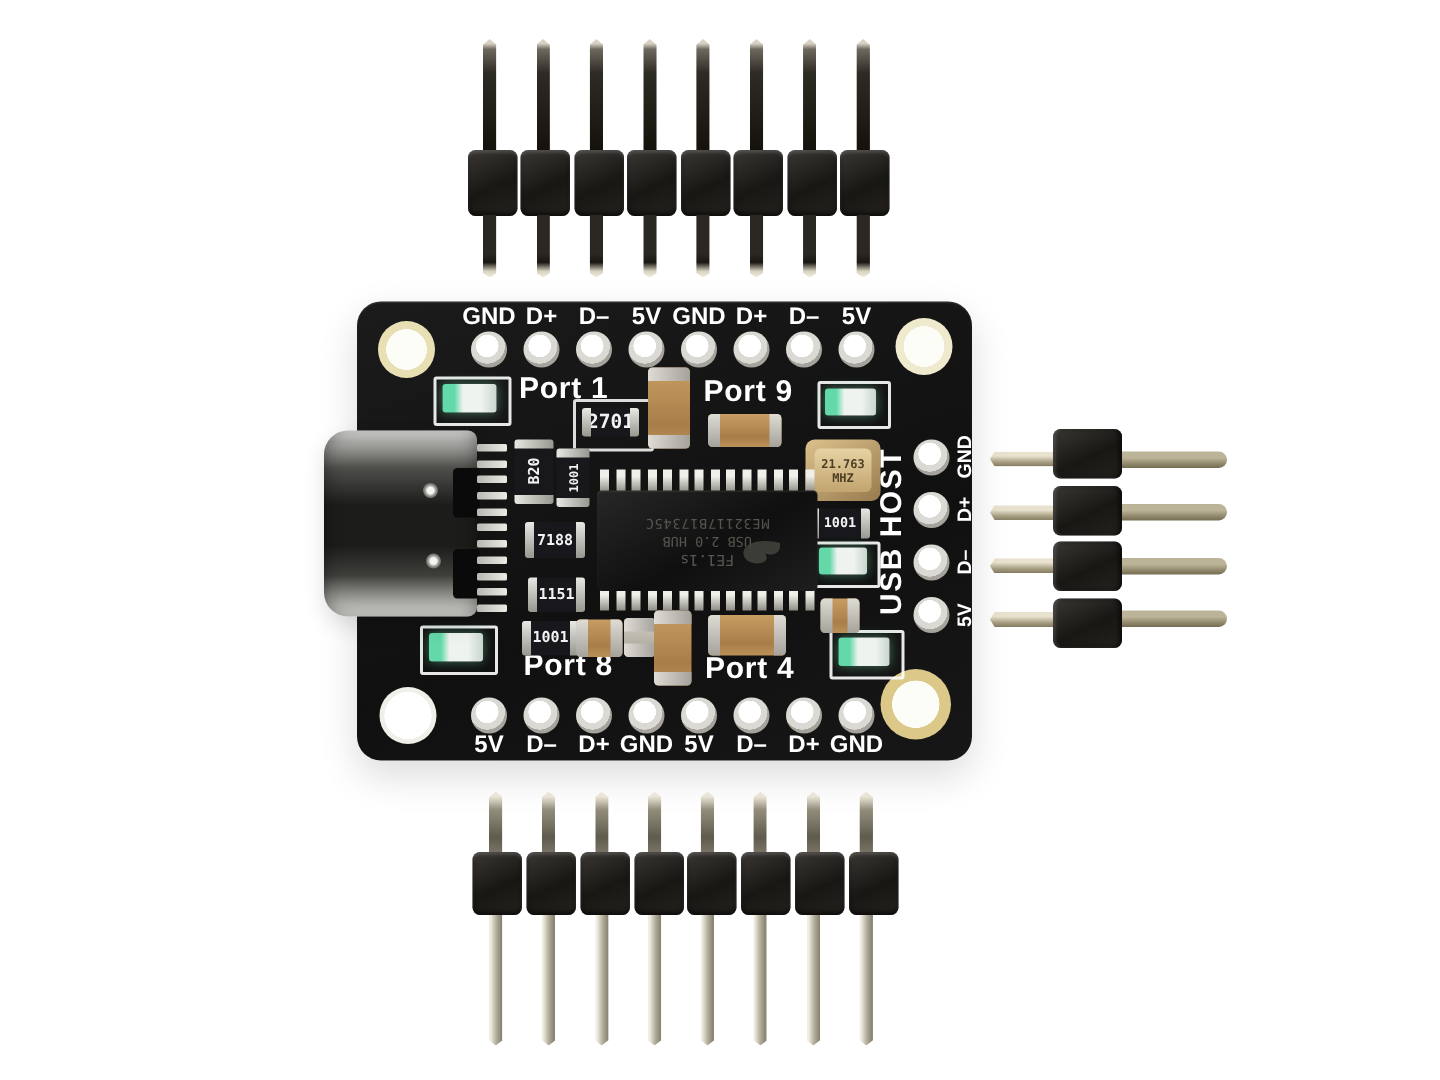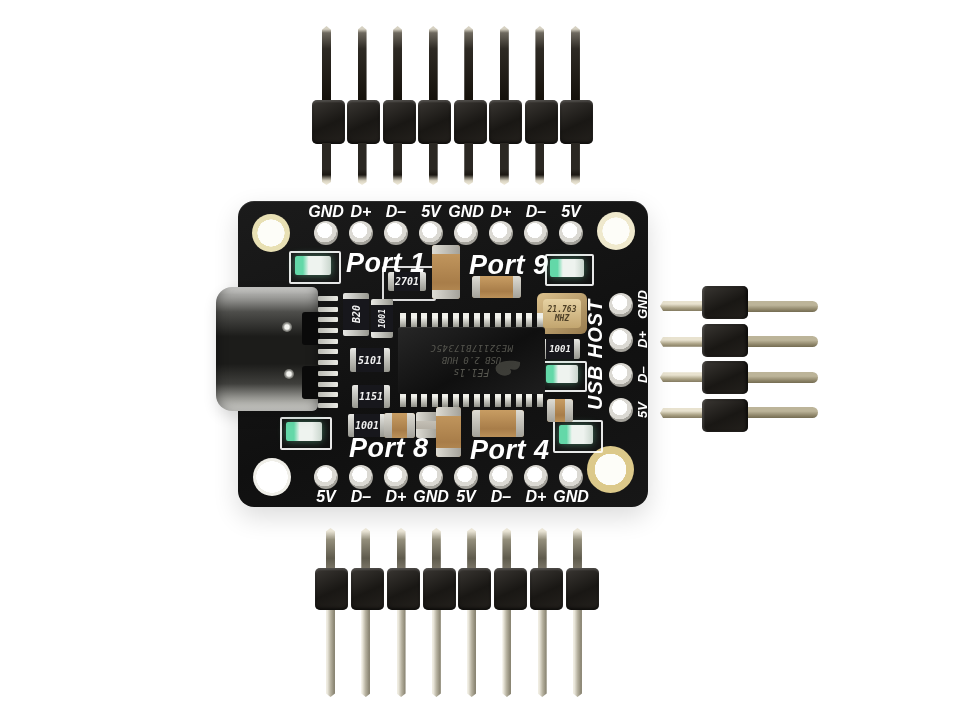--- a/index.html
+++ b/index.html
@@ -25,28 +25,28 @@
        border-radius:0 6px 6px 0;}
 
   .seg{width:33px;height:100%;background:linear-gradient(155deg,#3a3733 0%,#191714 55%,#24211d 100%);
        border-radius:5px;box-shadow:inset 0 2px 2px rgba(255,255,255,.14),inset 0 -2px 3px rgba(0,0,0,.6);}
   .vseg{height:33px;width:100%;background:linear-gradient(155deg,#3a3733 0%,#191714 55%,#24211d 100%);
        border-radius:5px;box-shadow:inset 2px 0 2px rgba(255,255,255,.12),inset -2px 0 3px rgba(0,0,0,.6);}
 
   
   .board{left:238px;top:201px;width:410px;height:306px;border-radius:16px;
          background:linear-gradient(160deg,#1b1b1b,#101010 60%,#171717);
-         box-shadow:0 10px 26px rgba(0,0,0,.14),inset 0 1px 1px rgba(255,255,255,.10);font-style:italic;}
+         box-shadow:0 10px 26px rgba(0,0,0,.14),inset 0 1px 1px rgba(255,255,255,.10);}
   .hole{width:24px;height:24px;border-radius:50%;
         background:radial-gradient(circle at 45% 40%,#ffffff 0 38%,#dbd9d3 39% 60%,#a5a39c 61% 82%,#7b7972 83% 100%);}
   .mount{position:absolute;border-radius:50%;}
 
   .lbl{position:absolute;width:48px;height:17px;color:#fff;font-weight:700;font-size:16px;line-height:17px;
        text-align:center;}
-  .port{position:absolute;color:#fff;font-weight:700;font-size:27px;letter-spacing:.5px;}
+  .port{position:absolute;color:#fff;font-weight:700;font-size:20px;letter-spacing:.5px;}
   .vtxt{position:absolute;writing-mode:vertical-rl;transform:rotate(180deg);display:flex;align-items:center;
         justify-content:center;color:#fff;font-weight:700;}
 
   .res{position:absolute;background:#17171c;border-radius:2px;display:flex;align-items:center;justify-content:center;
        color:#f2f2f2;font-family:"DejaVu Sans Mono",monospace;font-weight:700;}
   .res.h::before,.res.h::after{content:"";position:absolute;top:0;bottom:0;width:6px;
        background:linear-gradient(180deg,#e8e8e4,#97978f);}
   .res.h::before{left:0;border-radius:2px 0 0 2px;} .res.h::after{right:0;border-radius:0 2px 2px 0;}
   .res.v::before,.res.v::after{content:"";position:absolute;left:0;right:0;height:6px;
        background:linear-gradient(90deg,#e8e8e4,#97978f);}
@@ -251,34 +251,34 @@
     <div class="ledbox" style="left:307px;top:53px;width:45px;height:28px"></div>
     <div class="led" style="left:312px;top:58px;width:34px;height:18px"></div>
     <div class="ledbox" style="left:42px;top:216px;width:48px;height:29px"></div>
     <div class="led" style="left:48px;top:221px;width:36px;height:19px"></div>
     <div class="ledbox" style="left:315px;top:219px;width:46px;height:29px"></div>
     <div class="led" style="left:321px;top:224px;width:34px;height:19px"></div>
     <div class="ledbox" style="left:303px;top:160px;width:42px;height:27px"></div>
     <div class="led" style="left:308px;top:164px;width:32px;height:18px"></div>
 
     <div class="silkbox" style="left:144px;top:65px;width:50px;height:31px"></div>
-    <div class="res h" style="left:150px;top:71px;width:38px;height:19px;font-size:10px">
+    <div class="res h" style="left:150px;top:71px;width:38px;height:19px;font-size:13px">
         <span>2701</span>
       </div>
 
     <div class="res v" style="left:105px;top:92px;width:26px;height:43px;font-size:10px">
         <span class="rvt">B20</span>
       </div>
 
     <div class="res v" style="left:133px;top:98px;width:22px;height:39px;font-size:8px">
         <span class="rvt">1001</span>
       </div>
 
     <div class="res h" style="left:112px;top:147px;width:40px;height:24px;font-size:10px">
-        <span>5101</span>
+        <span>7188</span>
       </div>
 
     <div class="res h" style="left:114px;top:184px;width:38px;height:23px;font-size:10px">
         <span>1151</span>
       </div>
 
     <div class="res h" style="left:110px;top:213px;width:38px;height:23px;font-size:10px">
         <span>1001</span>
       </div>
 

